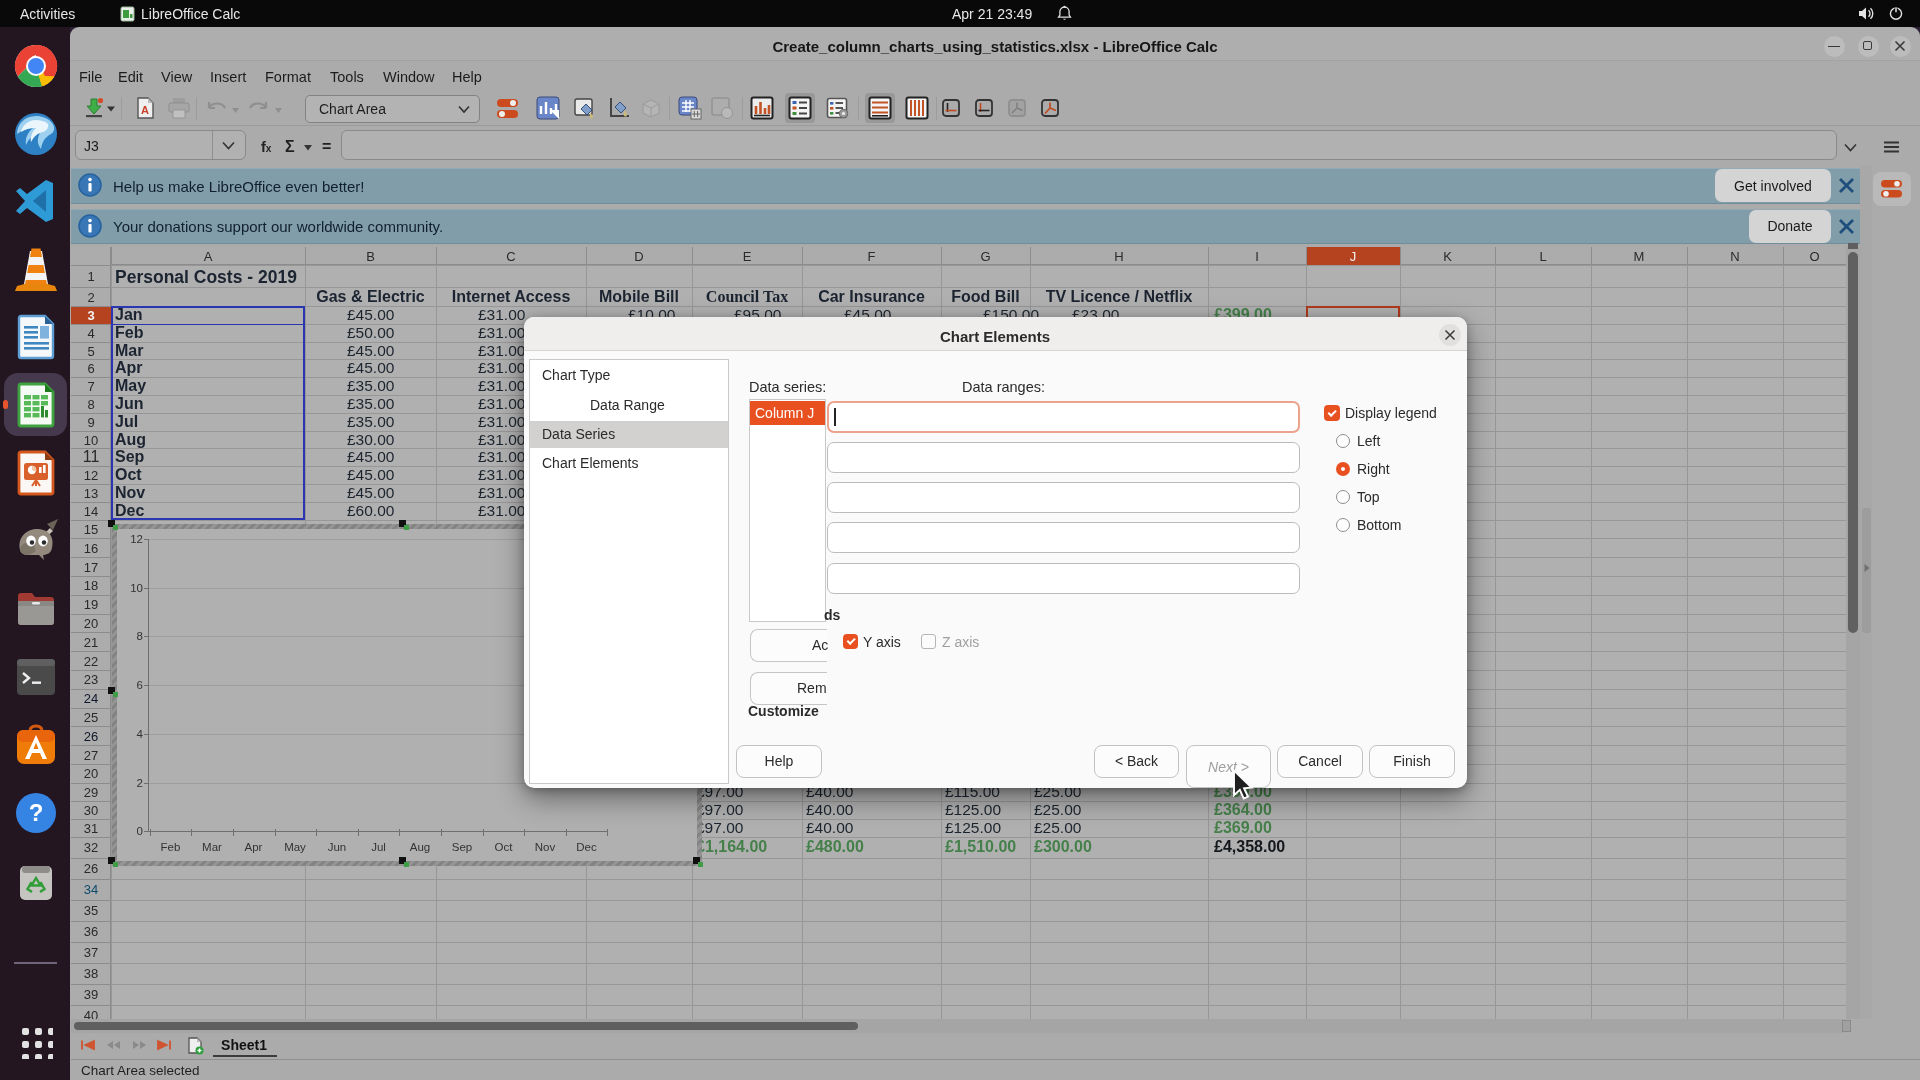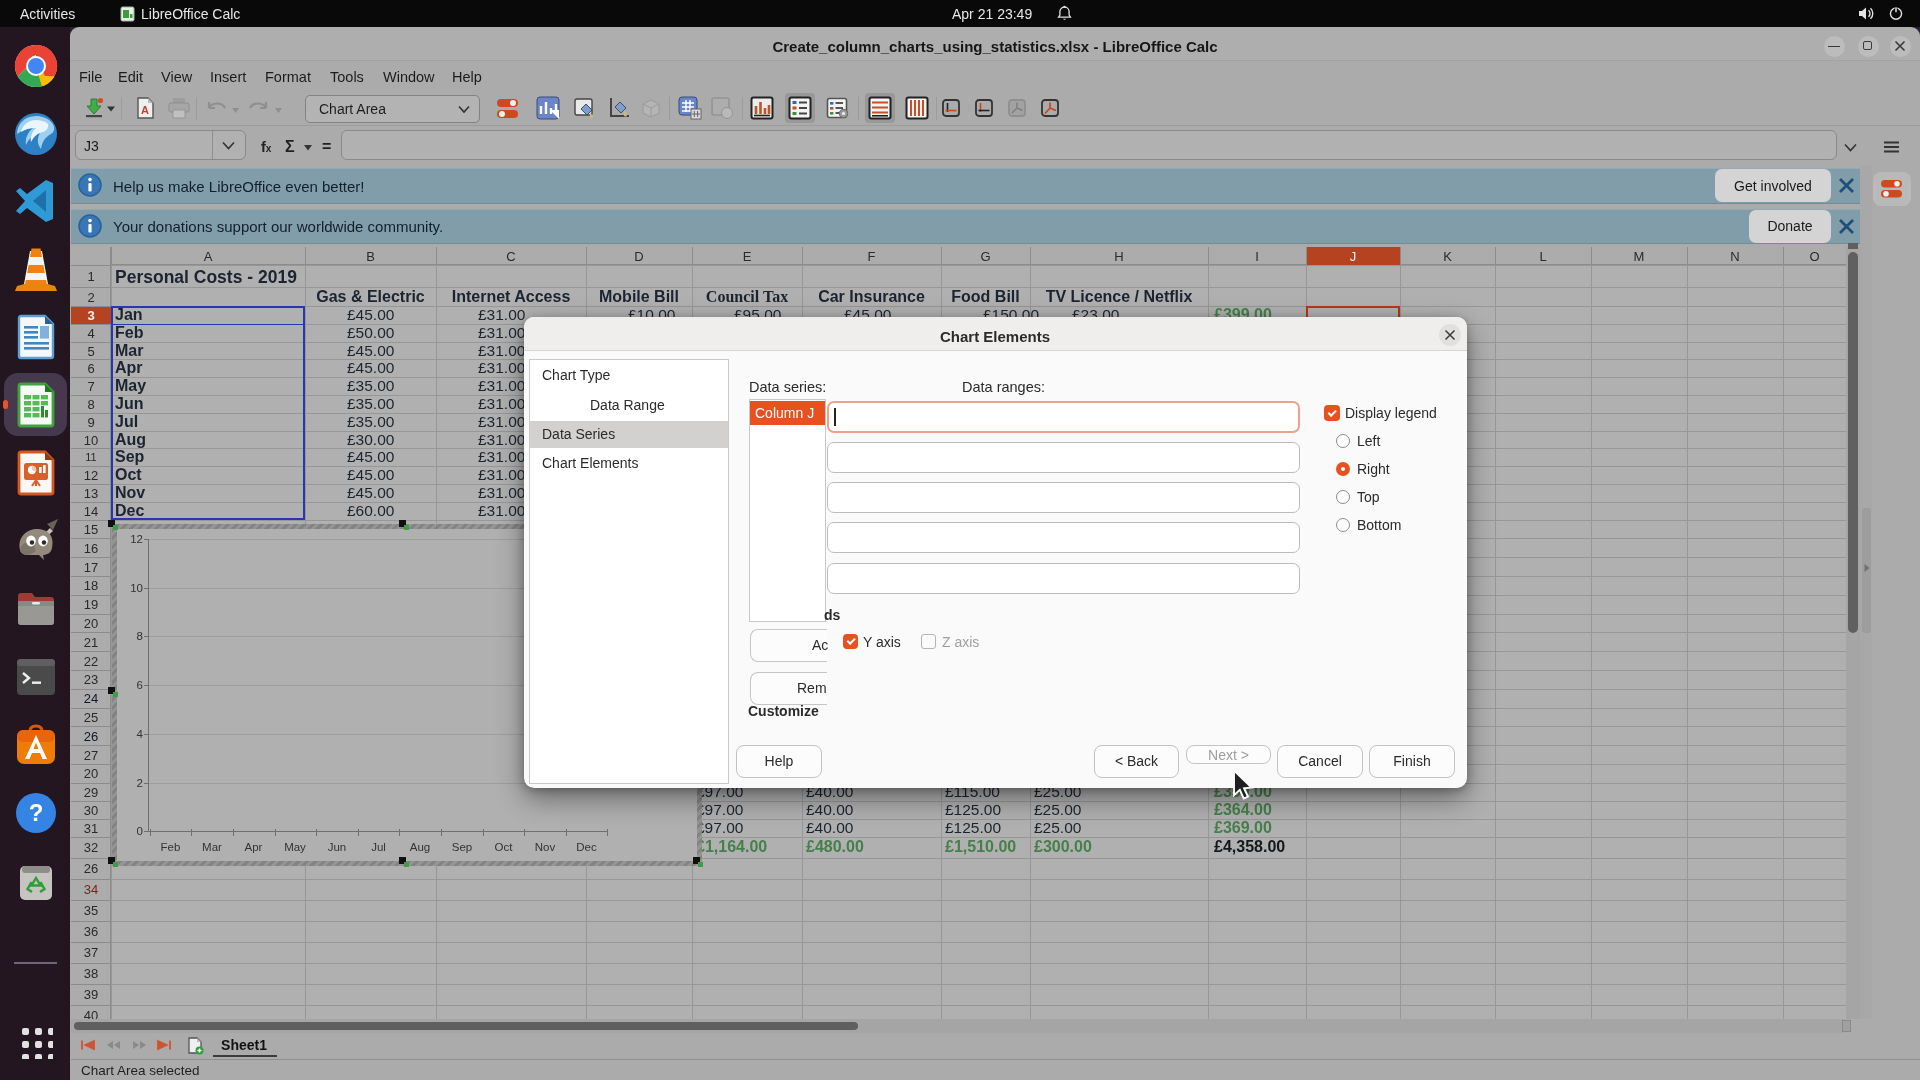--- a/index.html
+++ b/index.html
@@ -375,21 +375,21 @@
 <div class="tc" style="left:20px;top:28.8px;font-size:13px;color:#2a2a2a;font-weight:normal;">1</div>
 <div class="tc" style="left:20px;top:49.5px;font-size:13px;color:#2a2a2a;font-weight:normal;">2</div>
 <div class="tc" style="left:20px;top:67.9px;font-size:13px;color:#f2f2f2;font-weight:bold;">3</div>
 <div class="tc" style="left:20px;top:85.7px;font-size:13px;color:#2a2a2a;font-weight:normal;">4</div>
 <div class="tc" style="left:20px;top:103.5px;font-size:13px;color:#2a2a2a;font-weight:normal;">5</div>
 <div class="tc" style="left:20px;top:121.3px;font-size:13px;color:#2a2a2a;font-weight:normal;">6</div>
 <div class="tc" style="left:20px;top:139.1px;font-size:13px;color:#2a2a2a;font-weight:normal;">7</div>
 <div class="tc" style="left:20px;top:156.9px;font-size:13px;color:#2a2a2a;font-weight:normal;">8</div>
 <div class="tc" style="left:20px;top:174.7px;font-size:13px;color:#2a2a2a;font-weight:normal;">9</div>
 <div class="tc" style="left:20px;top:192.5px;font-size:13px;color:#2a2a2a;font-weight:normal;">10</div>
-<div class="tc" style="left:20px;top:210.3px;font-size:11px;color:#2a2a2a;font-weight:normal;">11</div>
+<div class="tc" style="left:20px;top:210.3px;font-size:16px;color:#2a2a2a;font-weight:normal;">11</div>
 <div class="tc" style="left:20px;top:228.1px;font-size:13px;color:#2a2a2a;font-weight:normal;">12</div>
 <div class="tc" style="left:20px;top:245.9px;font-size:13px;color:#2a2a2a;font-weight:normal;">13</div>
 <div class="tc" style="left:20px;top:263.7px;font-size:13px;color:#2a2a2a;font-weight:normal;">14</div>
 <div class="tc" style="left:20px;top:282.0px;font-size:13px;color:#2a2a2a;font-weight:normal;">15</div>
 <div class="tc" style="left:20px;top:300.8px;font-size:13px;color:#2a2a2a;font-weight:normal;">16</div>
 <div class="tc" style="left:20px;top:319.6px;font-size:13px;color:#2a2a2a;font-weight:normal;">17</div>
 <div class="tc" style="left:20px;top:338.4px;font-size:13px;color:#2a2a2a;font-weight:normal;">18</div>
 <div class="tc" style="left:20px;top:357.2px;font-size:13px;color:#2a2a2a;font-weight:normal;">19</div>
 <div class="tc" style="left:20px;top:376.0px;font-size:13px;color:#2a2a2a;font-weight:normal;">20</div>
 <div class="tc" style="left:20px;top:394.8px;font-size:13px;color:#2a2a2a;font-weight:normal;">21</div>
@@ -398,21 +398,21 @@
 <div class="tc" style="left:20px;top:451.2px;font-size:13px;color:#0f172a;font-weight:normal;">24</div>
 <div class="tc" style="left:20px;top:470.0px;font-size:13px;color:#2a2a2a;font-weight:normal;">25</div>
 <div class="tc" style="left:20px;top:488.8px;font-size:13px;color:#0f172a;font-weight:normal;">26</div>
 <div class="tc" style="left:20px;top:507.6px;font-size:13px;color:#2a2a2a;font-weight:normal;">27</div>
 <div class="tc" style="left:20px;top:526.4px;font-size:13px;color:#2a2a2a;font-weight:normal;">20</div>
 <div class="tc" style="left:20px;top:544.8px;font-size:13px;color:#2a2a2a;font-weight:normal;">29</div>
 <div class="tc" style="left:20px;top:562.6px;font-size:13px;color:#2a2a2a;font-weight:normal;">30</div>
 <div class="tc" style="left:20px;top:580.5px;font-size:13px;color:#2a2a2a;font-weight:normal;">31</div>
 <div class="tc" style="left:20px;top:600.0px;font-size:13px;color:#2a2a2a;font-weight:normal;">32</div>
 <div class="tc" style="left:20px;top:621.0px;font-size:13px;color:#2a2a2a;font-weight:normal;">26</div>
-<div class="tc" style="left:20px;top:642.0px;font-size:13px;color:#7f1d1d;font-weight:normal;">34</div>
+<div class="tc" style="left:20px;top:642.0px;font-size:13px;color:#0c4a6e;font-weight:normal;">34</div>
 <div class="tc" style="left:20px;top:663.0px;font-size:13px;color:#2a2a2a;font-weight:normal;">35</div>
 <div class="tc" style="left:20px;top:684.0px;font-size:13px;color:#2a2a2a;font-weight:normal;">36</div>
 <div class="tc" style="left:20px;top:705.0px;font-size:13px;color:#2a2a2a;font-weight:normal;">37</div>
 <div class="tc" style="left:20px;top:726.0px;font-size:13px;color:#2a2a2a;font-weight:normal;">38</div>
 <div class="tc" style="left:20px;top:747.0px;font-size:13px;color:#2a2a2a;font-weight:normal;">39</div>
 <div class="tc" style="left:20px;top:768.0px;font-size:13px;color:#2a2a2a;font-weight:normal;">40</div>
 <div class="vl" style="left:40.0px;top:17.5px;height:754.5px;"></div>
 <div class="hv" style="left:40.0px;top:0;height:17.5px;"></div>
 <div class="vl" style="left:234.0px;top:17.5px;height:754.5px;"></div>
 <div class="hv" style="left:234.0px;top:0;height:17.5px;"></div>
@@ -749,21 +749,21 @@
 <div class="check" style="left:846.5px;top:638px;"></div>
 <div class="t dlgtxt" style="left:863px;top:642px;">Y axis</div>
 <div class="a" style="left:921px;top:634px;width:15px;height:15px;background:#fbfbfb;border:1.5px solid #b5b5b5;border-radius:3px;"></div>
 <div class="t" style="left:942px;top:642px;font-size:14px;color:#a0a0a0;">Z axis</div>
 <div class="btn" style="left:736px;top:745px;width:86px;height:32.5px;">
     <span style="">Help</span>
   </div>
 <div class="btn" style="left:1094px;top:745px;width:85px;height:32.5px;">
     <span style="">&lt; Back</span>
   </div>
-<div class="btn" style="left:1186px;top:745px;width:85px;height:19px;">
+<div class="btn" style="left:1186px;top:745px;width:85px;height:43px;font-style:italic;">
     <span style="color:#9e9e9e;">Next &gt;</span>
   </div>
 <div class="btn" style="left:1277px;top:745px;width:86px;height:32.5px;">
     <span style="">Cancel</span>
   </div>
 <div class="btn" style="left:1369px;top:745px;width:86px;height:32.5px;">
     <span style="">Finish</span>
   </div>
 <svg class="a" style="left:1230px;top:769px;" width="24" height="32" viewBox="0 0 22 30">
     <path d="M3.5 1.5 L3.5 24.5 L9 19.5 L12.7 27.7 L16.6 25.9 L12.9 18 L20 17.3 Z" fill="#1f1f1f" stroke="#fcfcfc" stroke-width="1.8"></path>

